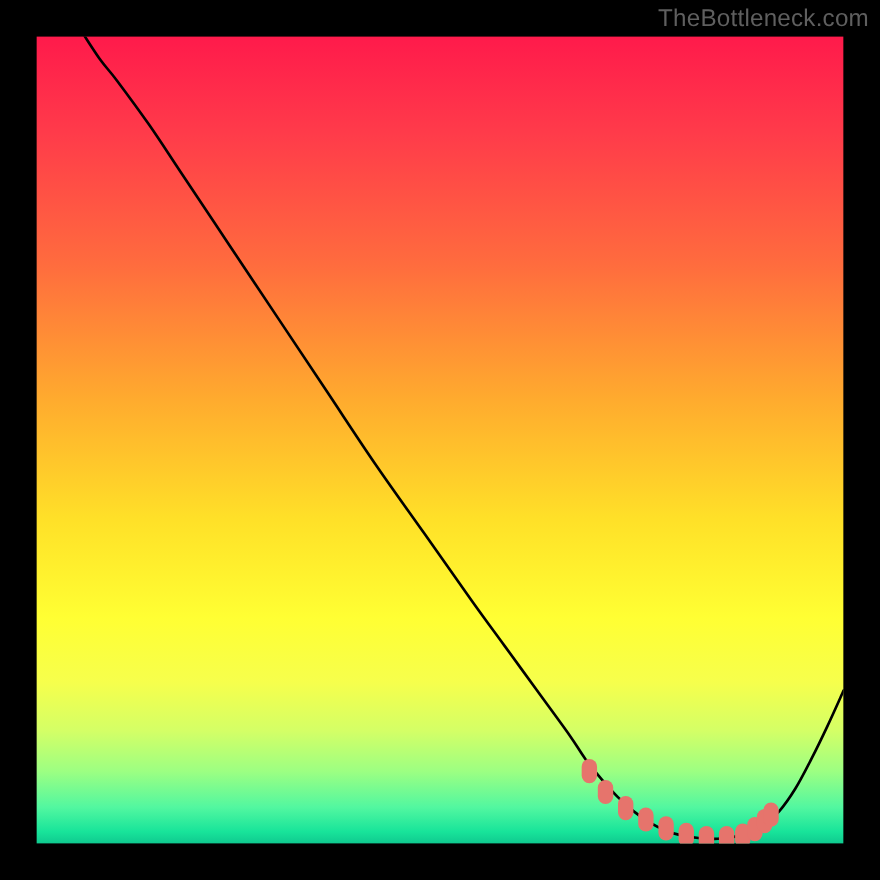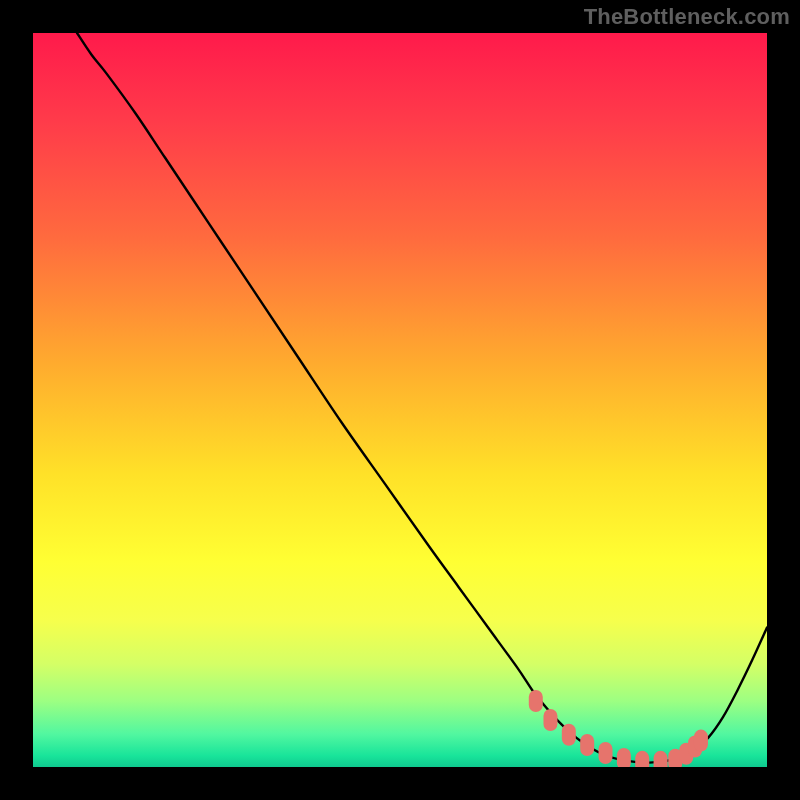--- a/index.html
+++ b/index.html
@@ -31,21 +31,21 @@
   .curve {
     position: absolute;
     inset: 0;
   }
   .watermark {
     position: absolute;
     top: 4px;
     right: 10px;
     font-family: Arial, Helvetica, sans-serif;
     font-size: 22px;
-    font-weight: 700;
+    font-weight: 400;
     color: #5f5f5f;
     letter-spacing: 0.2px;
     text-align: center;
   }
 </style>
 </head>
 <body>
 
 <div class="stage">
   <div class="watermark">TheBottleneck.com</div>

